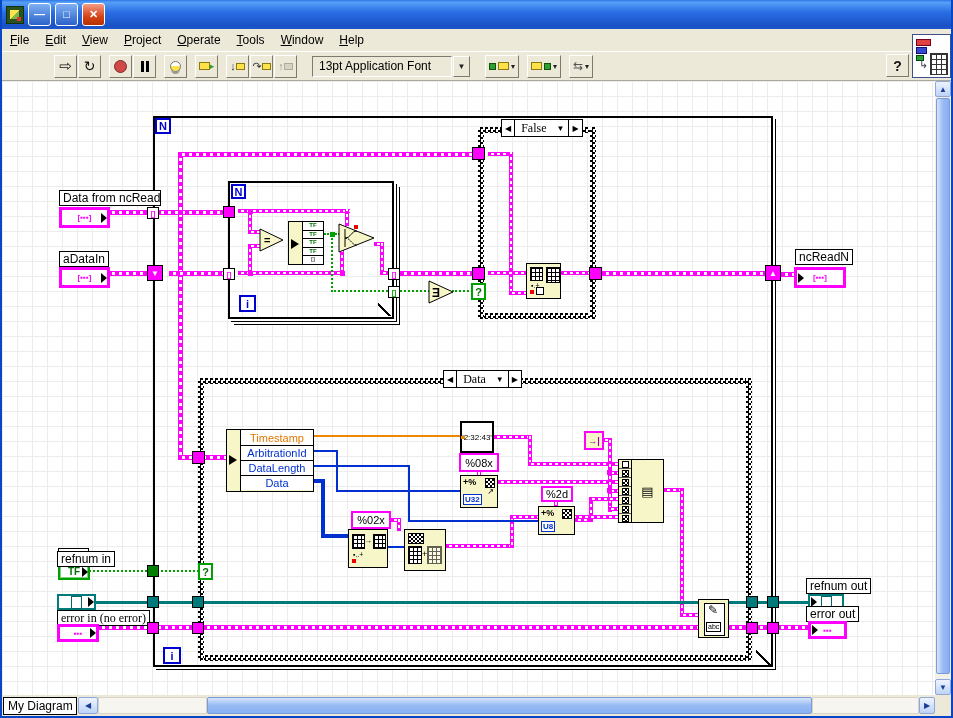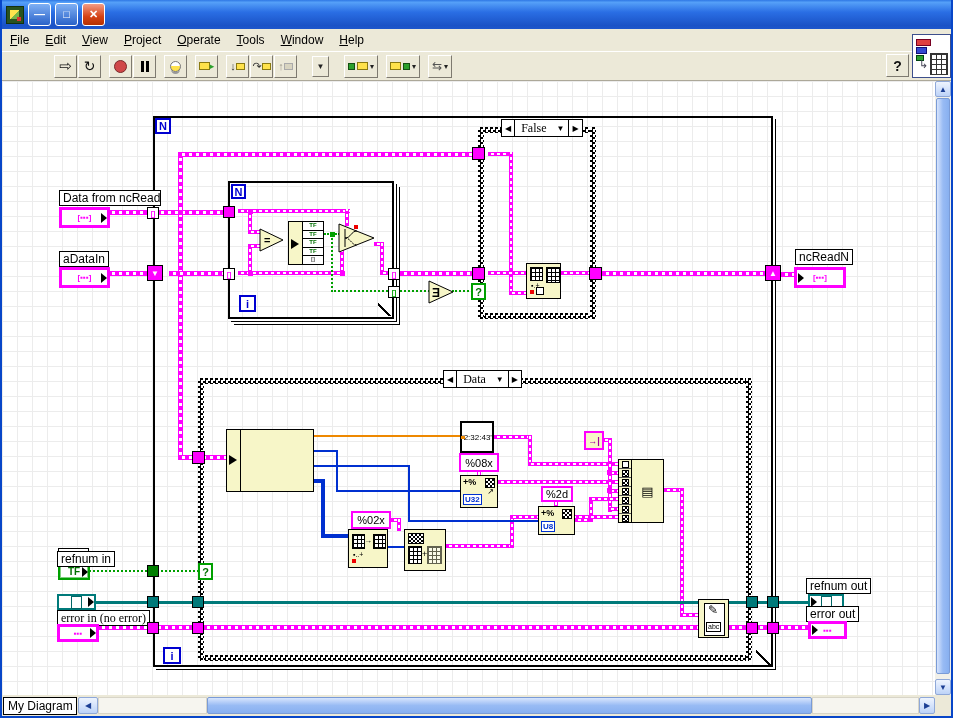--- a/index.html
+++ b/index.html
@@ -178,20 +178,23 @@
         <span style="font-size:11px;color:#333;">↓<span style="display:inline-block;width:7px;height:5px;background:#ffe24a;border:1px solid #8a7a10;"></span></span>
       </div>
     <div class="tbtn">
         <span style="font-size:11px;color:#333;">↷<span style="display:inline-block;width:7px;height:5px;background:#ffe24a;border:1px solid #8a7a10;"></span></span>
       </div>
     <div class="tbtn" style="color:#9a968a;">
         <span style="font-size:11px;">↑<span style="display:inline-block;width:7px;height:5px;background:#d8d4c0;border:1px solid #aaa;"></span></span>
       </div>
     <div class="gap"></div>
       <div class="gap"></div>
+    <div class="fontbox">
+        <span>13pt Application Font</span>
+      </div>
     <div class="cmbarr">▼</div>
     <div class="gap"></div>
       <div class="gap"></div>
     <div class="dbtn"><span class="chipg"></span><span class="chipy"></span>▾</div>
     <div class="gap"></div>
     <div class="dbtn"><span class="chipy"></span><span class="chipg"></span>▾</div>
     <div class="gap"></div>
     <div class="dbtn"><span style="font-size:12px;color:#555;">⇆</span>▾</div>
     <div class="tbtn" style="position:absolute;left:884px;top:2px;">
         <b>?</b>
@@ -402,20 +405,26 @@
       <span class="g8" style="position:absolute;left:3px;top:3px;width:11px;height:12px;"></span>
       <span class="g8" style="position:absolute;left:19px;top:3px;width:12px;height:14px;"></span>
       <span style="position:absolute;left:4px;top:18px;font-size:7px;">▪.+</span>
       <span class="reddot" style="left:3px;bottom:4px;"></span>
       <span style="position:absolute;left:9px;bottom:3px;width:6px;height:6px;border:1px solid #000;background:#fff;"></span>
     </div>
 
     <div style="position:absolute;left:224px;top:348px;width:86px;height:61px;border:1px solid #000;background:#F7F6C8;display:flex;z-index:5;">
       <div style="width:13px;position:relative;border-right:1px solid #000;">
         <span style="position:absolute;left:2px;top:25px;width:0;height:0;border-left:8px solid #000;border-top:5px solid transparent;border-bottom:5px solid transparent;"></span>
+      </div>
+      <div style="flex:1;display:flex;flex-direction:column;">
+        <div class="ub-row" style="border-top:none;color:#E07800;">Timestamp</div>
+        <div class="ub-row" style="color:#0030D0;">ArbitrationId</div>
+        <div class="ub-row" style="color:#0030D0;">DataLength</div>
+        <div class="ub-row" style="color:#0030D0;">Data</div>
       </div>
     </div>
 
     <div style="position:absolute;left:458px;top:340px;width:34px;height:32px;background:#fff;border:2px solid #000;box-sizing:border-box;display:flex;align-items:center;justify-content:center;z-index:5;">
       <span style="position:absolute;left:-1px;top:13px;width:4px;height:3px;background:#EE8800;"></span>
       <span style="font-size:8px;white-space:nowrap;">'2:32:43'</span>
     </div>
 
     <div class="fmt" style="left:457px;top:372px;width:40px;height:19px;">%08x</div>
 

